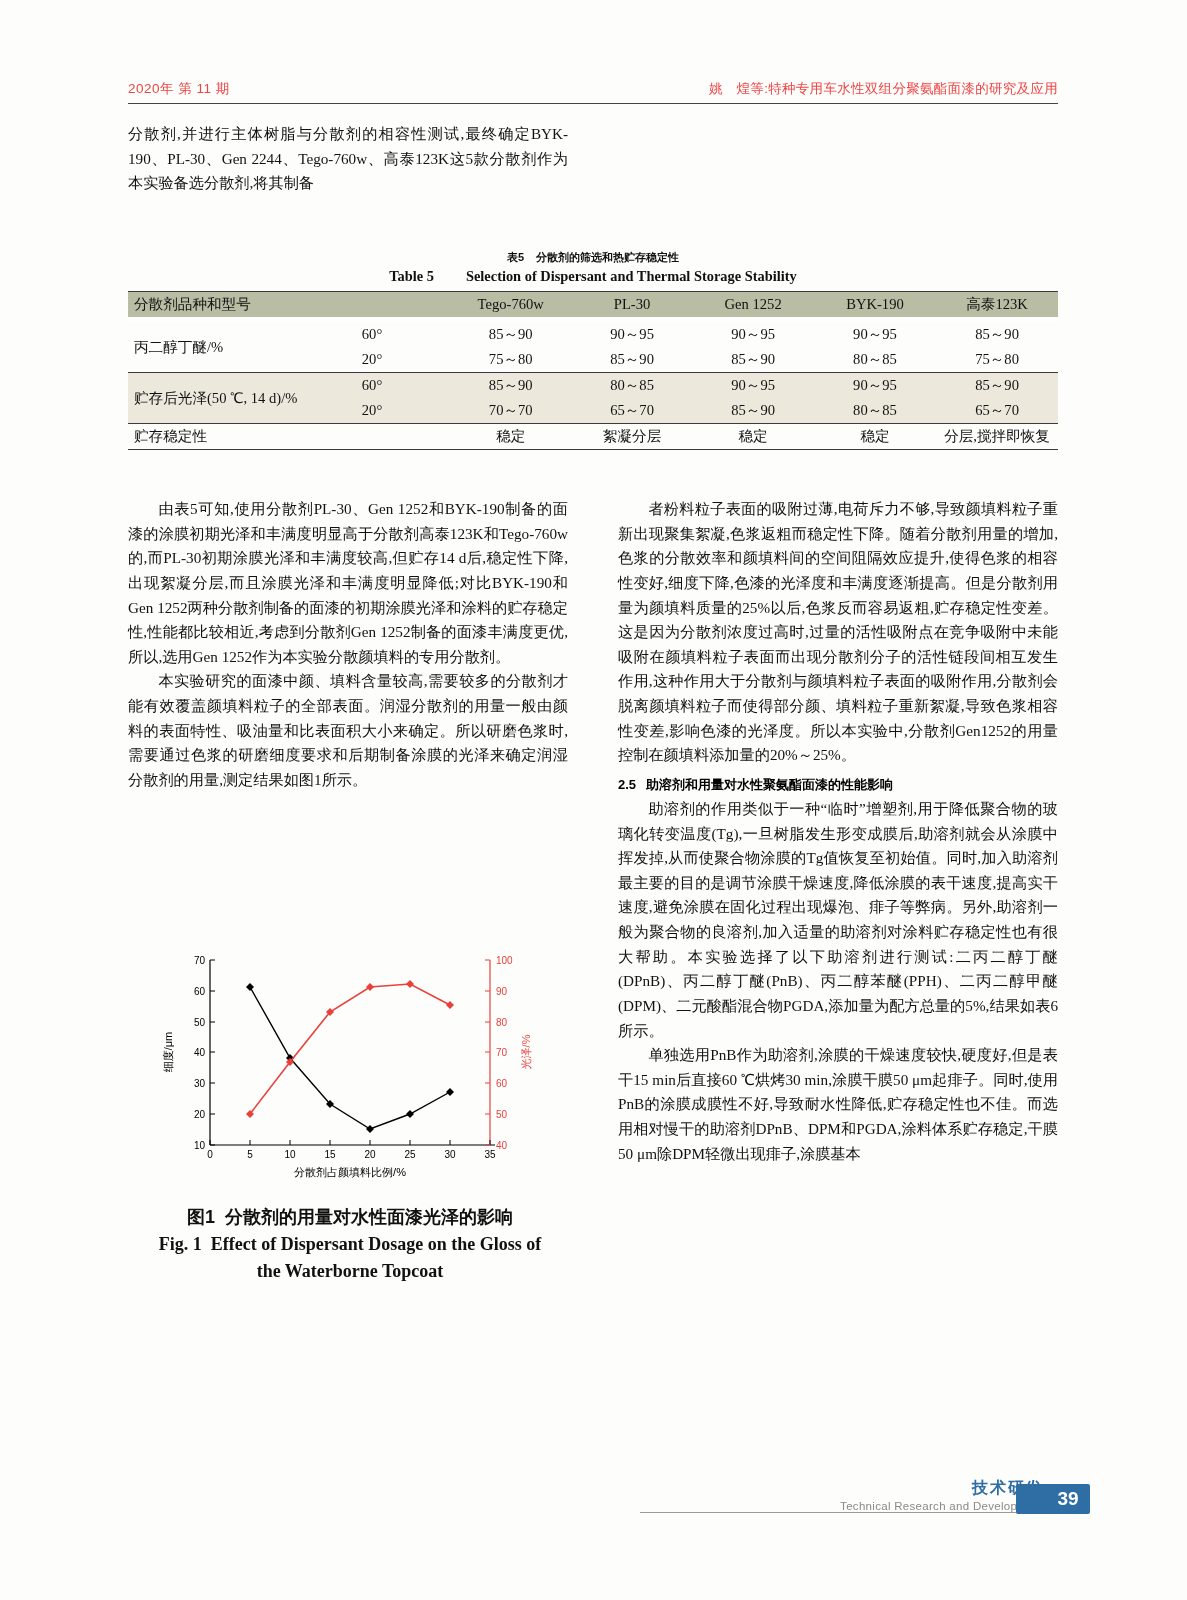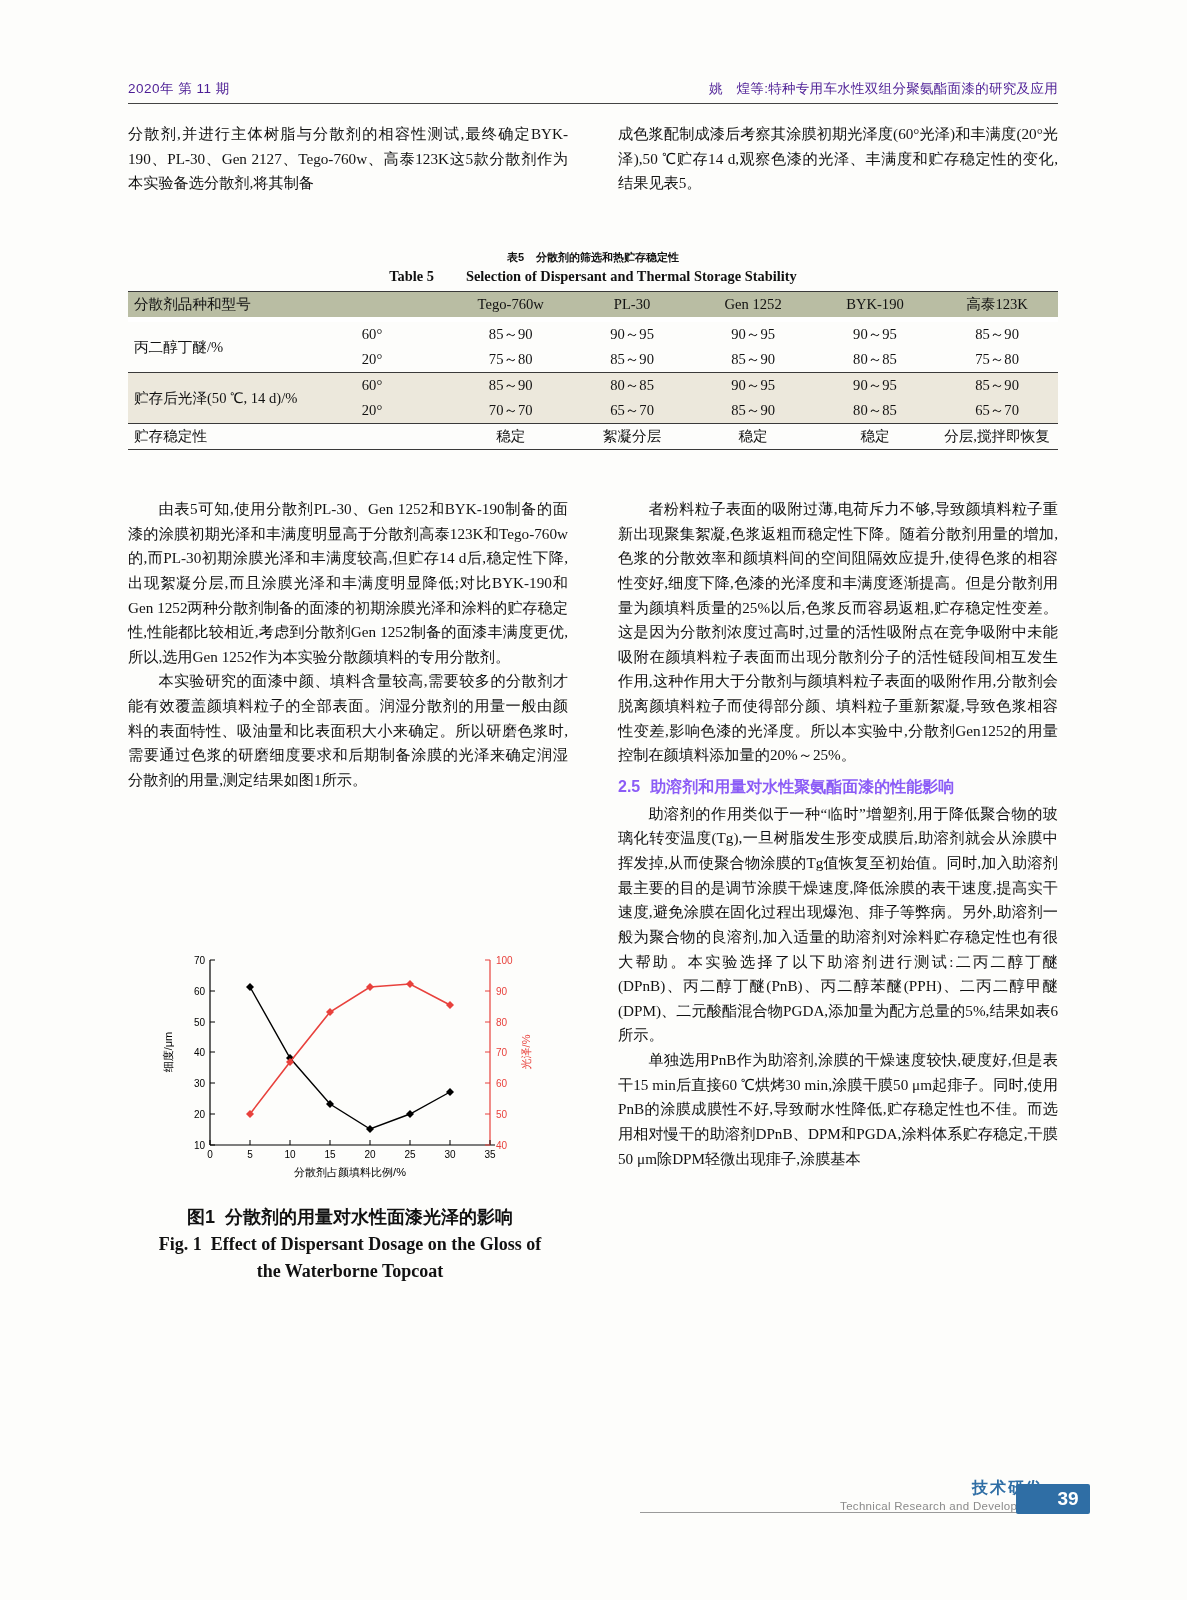--- a/index.html
+++ b/index.html
@@ -13,21 +13,21 @@
   }
   .page{
     position:absolute;
     left:0;top:0;width:1187px;height:1600px;
     padding:0;
   }
   
   .runhead{
     position:absolute;left:128px;top:80px;width:930px;
     display:flex;justify-content:space-between;align-items:flex-end;
-    font-size:13.5px;color:#4c1d95;
+    font-size:13.5px;color:#ef4444;
     font-family:"Liberation Sans", sans-serif;
   }
   .runhead .left{letter-spacing:.5px;}
   .runhead .right{letter-spacing:.3px;}
   .rule{
     position:absolute;left:128px;top:103px;width:930px;height:1px;background:#444;
   }
   
   .col{
     position:absolute;
@@ -78,21 +78,21 @@
   }
   .chart{position:relative;width:400px;height:250px;}
   .fig-cap{
     margin-top:14px;text-align:center;font-size:18px;line-height:1.5;
   }
   .fig-cap .cn{font-weight:bold;font-family:"Liberation Sans",sans-serif;}
   .fig-cap .en{font-weight:bold;}
 
   
   .sec-head{
-    color:#8b5cf6;font-weight:bold;font-size:16px;
+    color:#000000;font-weight:bold;font-size:13px;
     font-family:"Liberation Sans",sans-serif;
     margin:6px 0 2px 0;
   }
   .sec-head .num{margin-right:10px;}
 
   
   .footer{
     position:absolute;left:0;top:1476px;width:1187px;height:60px;
   }
   .foot-rule{
@@ -122,24 +122,21 @@
 
 <div class="page">
 
   <div class="runhead">
     <div class="left">2020年  第 11 期</div>
     <div class="right">姚　煌等:特种专用车水性双组分聚氨酯面漆的研究及应用</div>
   </div>
   <div class="rule"></div>
 
   <div class="col" id="col-left-top">
-    <p class="noind">分散剂,并进行主体树脂与分散剂的相容性测试,最终确定BYK-190、PL-30、Gen 2127、Tego-760w、高泰123K这5款分散剂作为本实验备选分散剂,将其制备</p>
-  </div>
-  <div class="col" id="col-right-top">
-    <p class="noind">成色浆配制成漆后考察其涂膜初期光泽度(60°光泽)和丰满度(20°光泽),50 ℃贮存14 d,观察色漆的光泽、丰满度和贮存稳定性的变化,结果见表5。</p>
+    <p class="noind">分散剂,并进行主体树脂与分散剂的相容性测试,最终确定BYK-190、PL-30、Gen 2244、Tego-760w、高泰123K这5款分散剂作为本实验备选分散剂,将其制备</p>
   </div>
 
   <div class="tbl-wrap">
     <div class="tbl-title-cn">
       <span class="lbl">表5</span><span>分散剂的筛选和热贮存稳定性</span>
     </div>
     <div class="tbl-title-en">
       <span class="lbl">Table 5</span><span>Selection of Dispersant and Thermal Storage Stability</span>
     </div>
     <table class="data">

